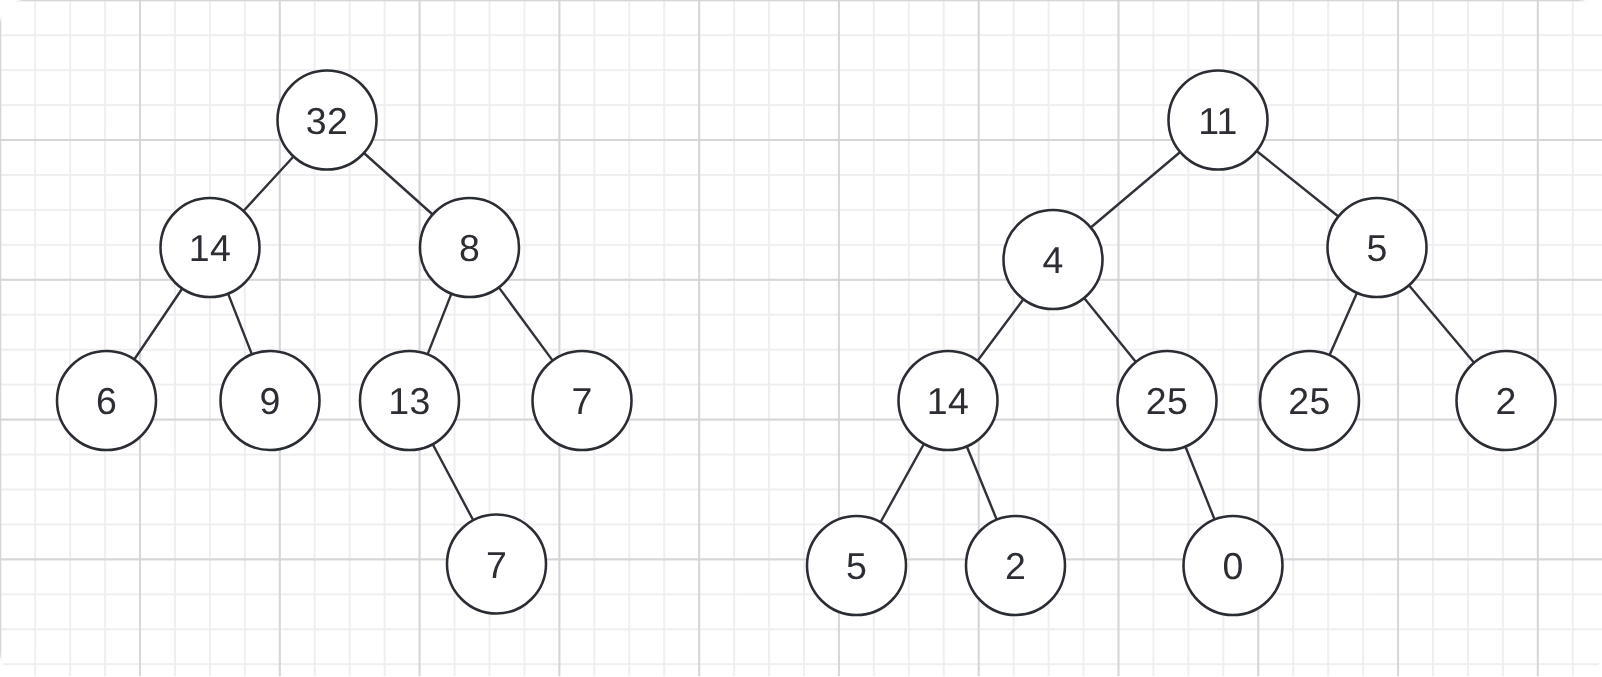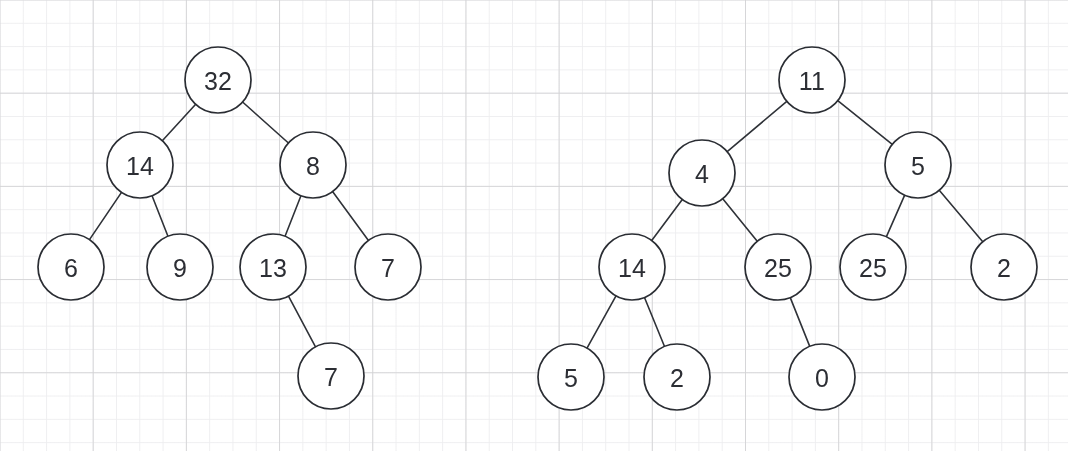--- a/index.html
+++ b/index.html
@@ -21,20 +21,21 @@
       linear-gradient(to right,  rgba(210,210,212,0.85) 1px, transparent 1px),
       linear-gradient(to bottom, rgba(210,210,212,0.85) 1px, transparent 1px),
       linear-gradient(to right,  rgba(238,238,240,0.95) 1px, transparent 1px),
       linear-gradient(to bottom, rgba(238,238,240,0.95) 1px, transparent 1px);
     background-size:
       93.2px 93.2px,
       93.2px 93.2px,
       23.3px 23.3px,
       23.3px 23.3px;
     background-position: -0.5px -0.5px, -0.5px -0.5px, -0.5px -0.5px, -0.5px -0.5px;
+    border-radius: 16px;
   }
   #diagram-svg {
     position: absolute;
     left: 0;
     top: 0;
     width: 1068px;
     height: 451px;
     display: block;
   }
   .tree-edge {

